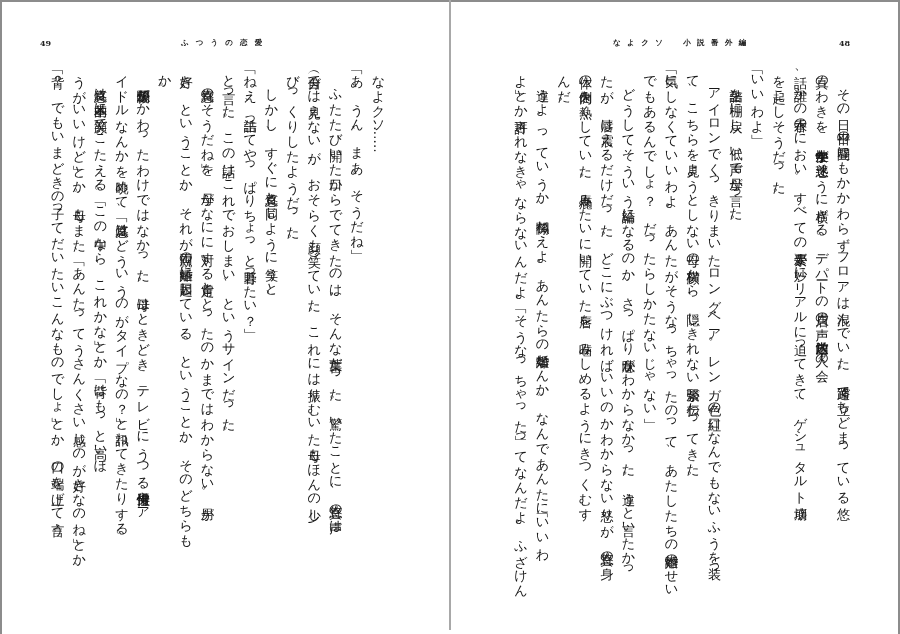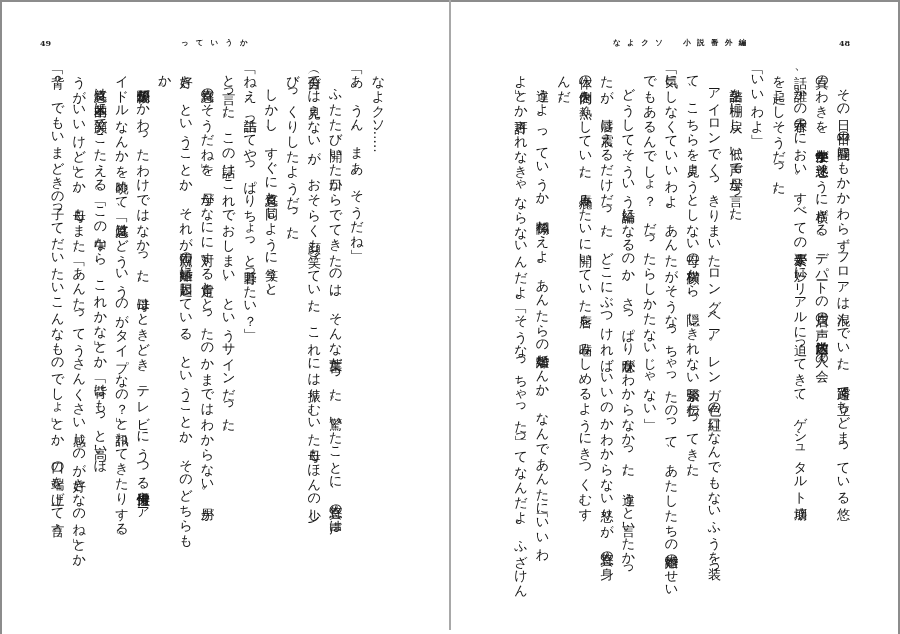--- a/index.html
+++ b/index.html
@@ -74,21 +74,21 @@
     .page-text.left  .col { width: 21.375px; line-height: 21.375px; }
   </style>
 </head>
 <body>
 
 <div class="frame"></div>
 <div class="gutter"></div>
 
 <div>
   <div class="folio left">49</div>
-  <div class="running-head left">っていうか</div>
+  <div class="running-head left">ふつうの恋愛</div>
 
   <div class="page-text left">
     <div class="col">なよクソ……</div>
     <div class="col">「あ、うん、まあ。そうだね」</div>
     <div class="col">　ふたたび開いた口からでてきたのは、そんな言葉だった。驚いたことに、悠真の声は</div>
     <div class="col">（自分では見えないが、おそらく顔も）笑っていた。これには振りむいた母もほんの少し</div>
     <div class="col">びっくりしたようだった。</div>
     <div class="col">　しかし、すぐに悠真と同じように笑うと、</div>
     <div class="col">「ねえ、缶詰ってやっぱりちょっと野暮ったい？」</div>
     <div class="col">と言った。この話はこれでおしまい、というサインだった。</div>

